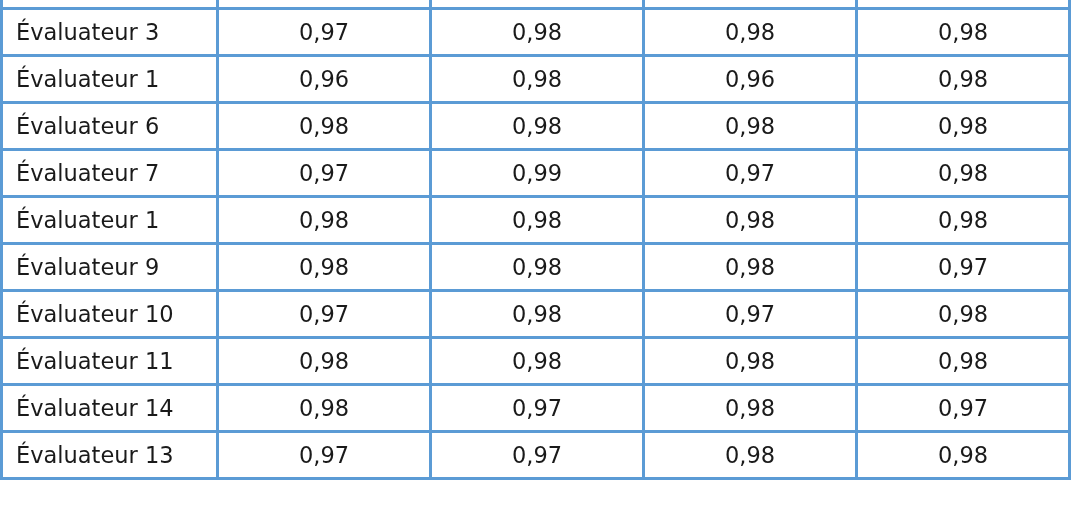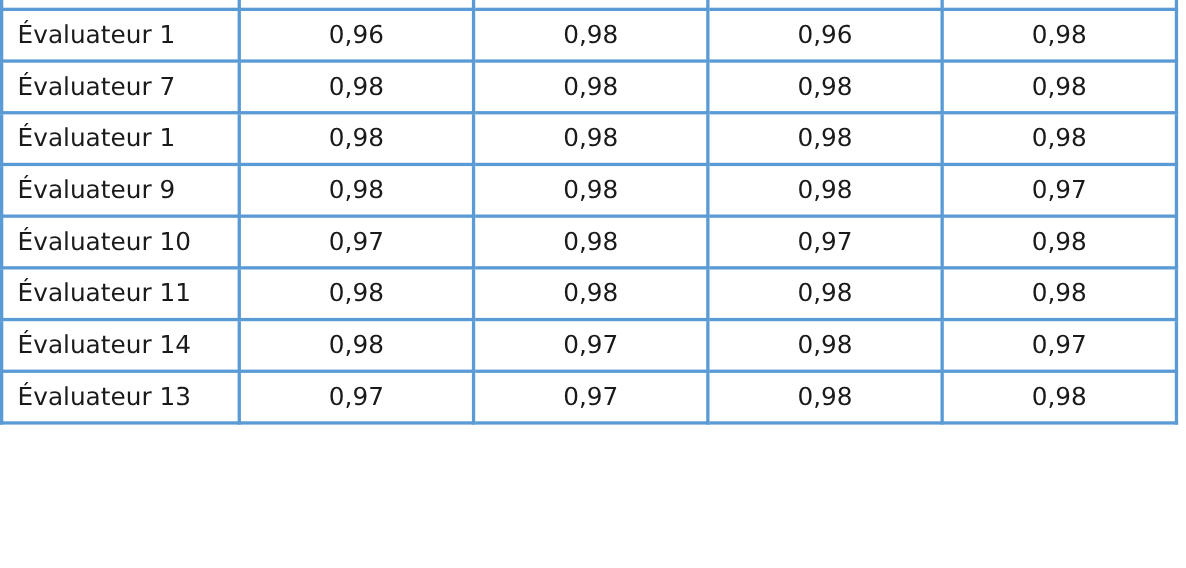--- a/index.html
+++ b/index.html
@@ -75,38 +75,52 @@
       <tbody>
 
         <tr class="row-spacer">
           <td class="cell-label"></td>
           <td class="cell-value"></td>
           <td class="cell-value"></td>
           <td class="cell-value"></td>
           <td class="cell-value"></td>
         </tr>
 
+        <tr>
+          <td class="cell-label">Évaluateur 3</td>
+          <td class="cell-value">0,97</td>
+          <td class="cell-value">0,98</td>
+          <td class="cell-value">0,98</td>
+          <td class="cell-value">0,98</td>
+        </tr>
 
 
         <tr>
           <td class="cell-label">Évaluateur 1</td>
           <td class="cell-value">0,96</td>
           <td class="cell-value">0,98</td>
           <td class="cell-value">0,96</td>
           <td class="cell-value">0,98</td>
         </tr>
 
         <tr>
-          <td class="cell-label">Évaluateur 7</td>
+          <td class="cell-label">Évaluateur 6</td>
           <td class="cell-value">0,98</td>
           <td class="cell-value">0,98</td>
           <td class="cell-value">0,98</td>
           <td class="cell-value">0,98</td>
         </tr>
 
+        <tr>
+          <td class="cell-label">Évaluateur 7</td>
+          <td class="cell-value">0,97</td>
+          <td class="cell-value">0,99</td>
+          <td class="cell-value">0,97</td>
+          <td class="cell-value">0,98</td>
+        </tr>
 
         <tr>
           <td class="cell-label">Évaluateur 1</td>
           <td class="cell-value">0,98</td>
           <td class="cell-value">0,98</td>
           <td class="cell-value">0,98</td>
           <td class="cell-value">0,98</td>
         </tr>
 
         <tr>

